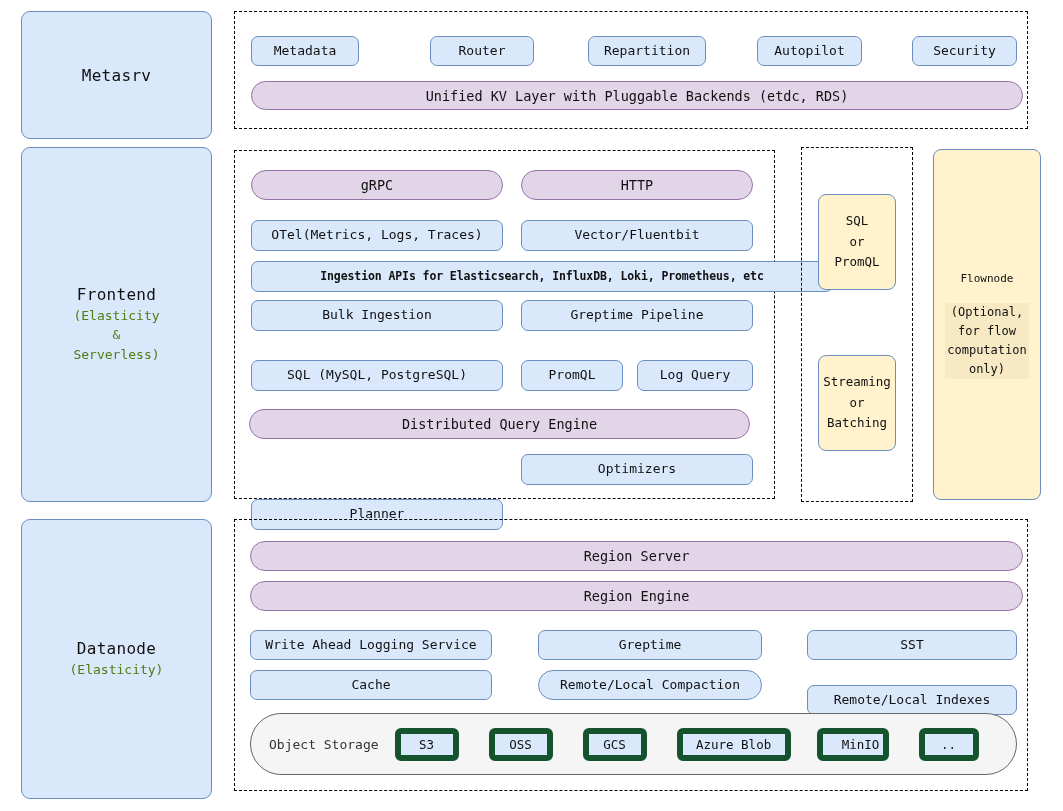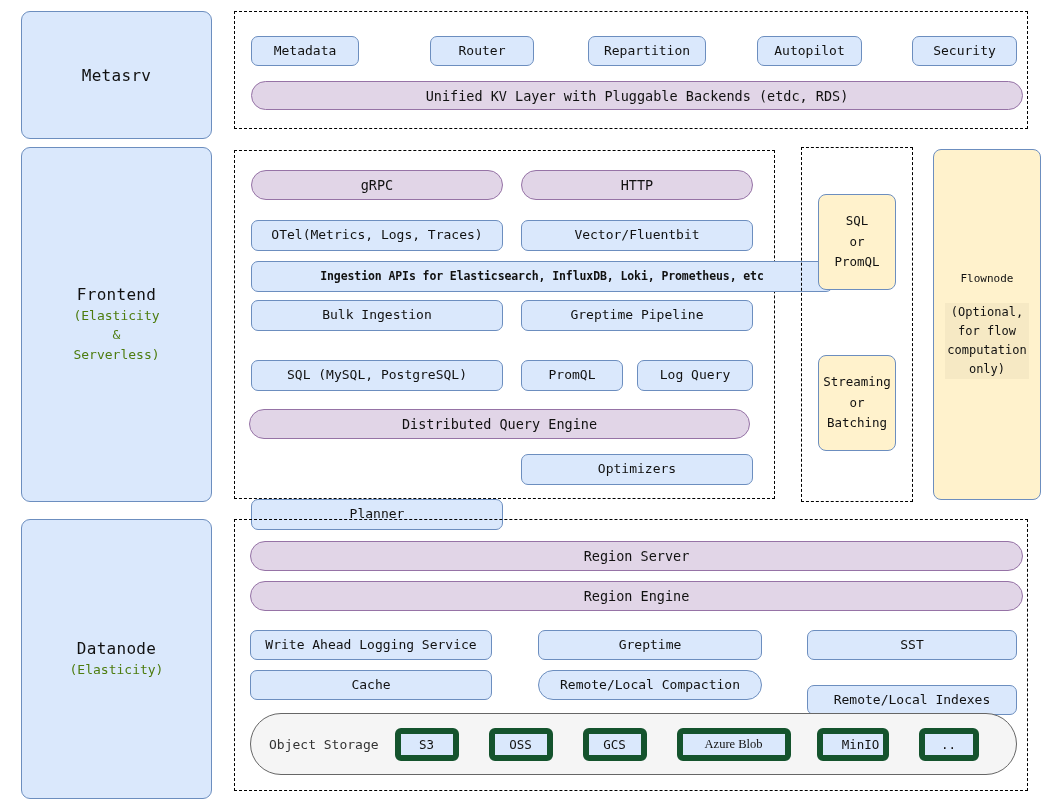--- a/index.html
+++ b/index.html
@@ -232,18 +232,18 @@
   <div class="blue-box abs" style="left:250px; top:670px; width:242px; height:30px;">Cache</div>
   <div class="blue-box abs" style="left:538px; top:670px; width:224px; height:30px;border-radius:15px;">Remote/Local Compaction</div>
   <div class="blue-box abs" style="left:807px; top:670px; width:210px; height:30px;margin-top:15px;">Remote/Local Indexes</div>
 
   <div class="obj-strip" style="left:250px; top:713px; width:767px; height:62px;">
     <div class="obj-label">Object Storage</div>
 
     <div class="obj-chip" style="width:64px; margin-right:30px;">S3</div>
     <div class="obj-chip" style="width:64px; margin-right:30px;">OSS</div>
     <div class="obj-chip" style="width:64px; margin-right:30px;">GCS</div>
-    <div class="obj-chip" style="width:114px; margin-right:26px;font-family:Liberation Serif, serif;">Azure Blob</div>
+    <div class="obj-chip" style="width:114px; margin-right:26px;">Azure Blob</div>
     <div class="obj-chip" style="width:72px; margin-right:30px;padding-left:16px;">MinIO</div>
     <div class="obj-chip" style="width:60px;">..</div>
   </div>
 
 </div>
 
 </body></html>

